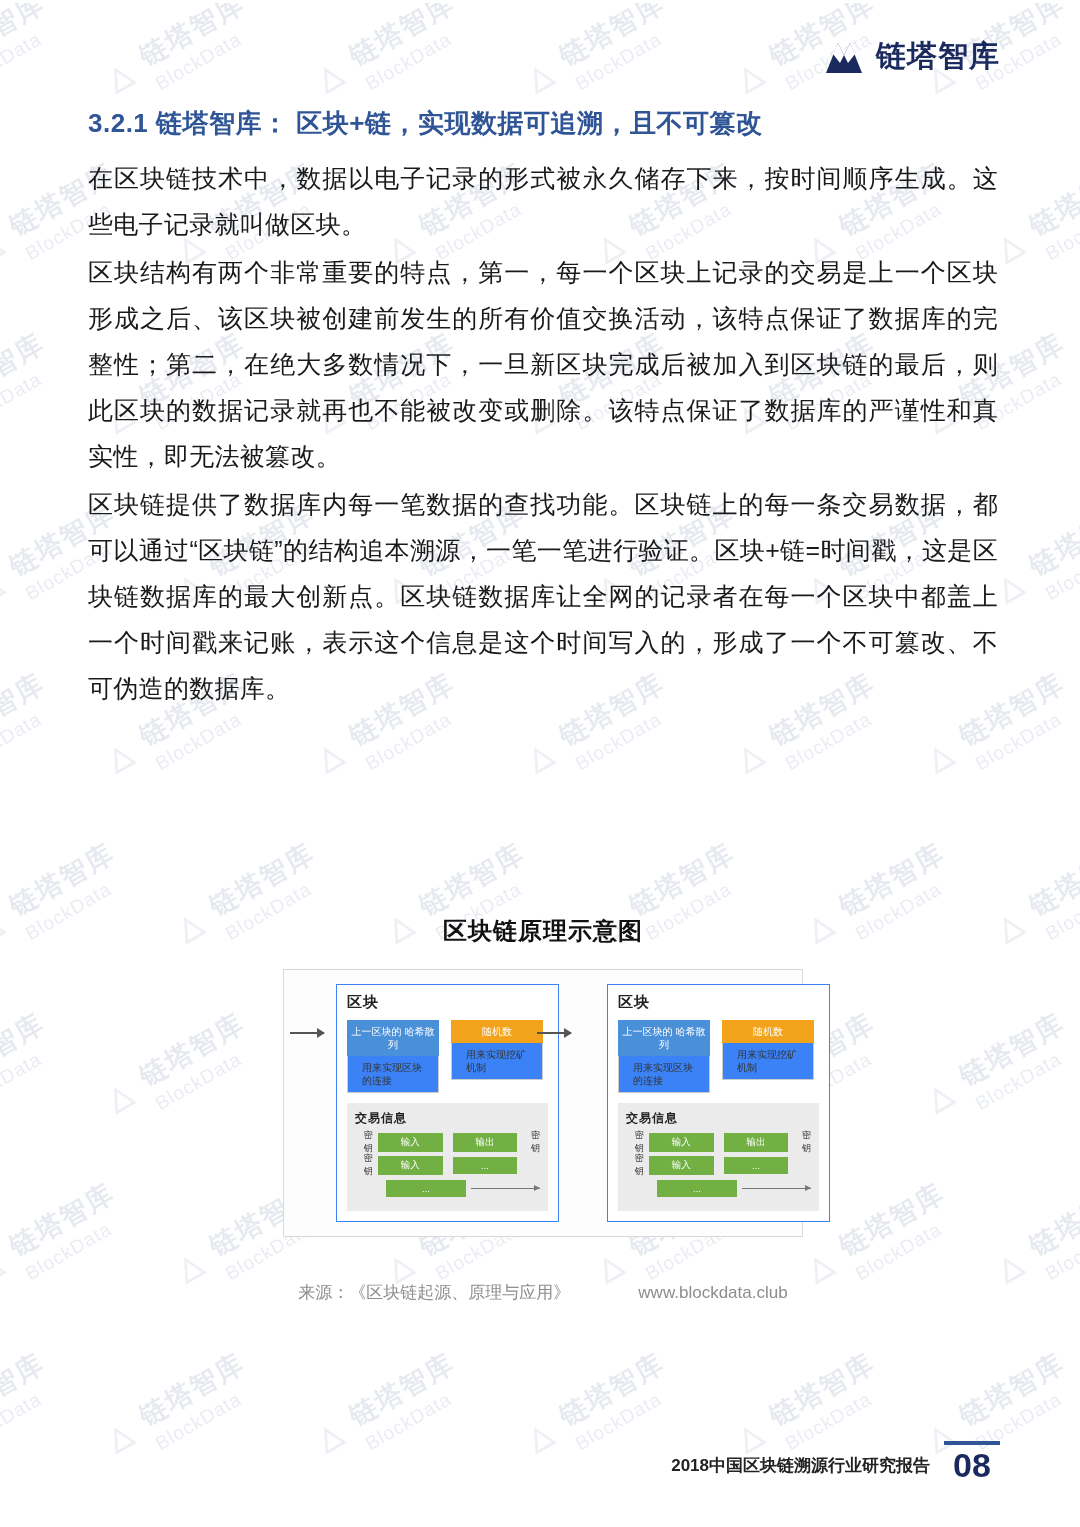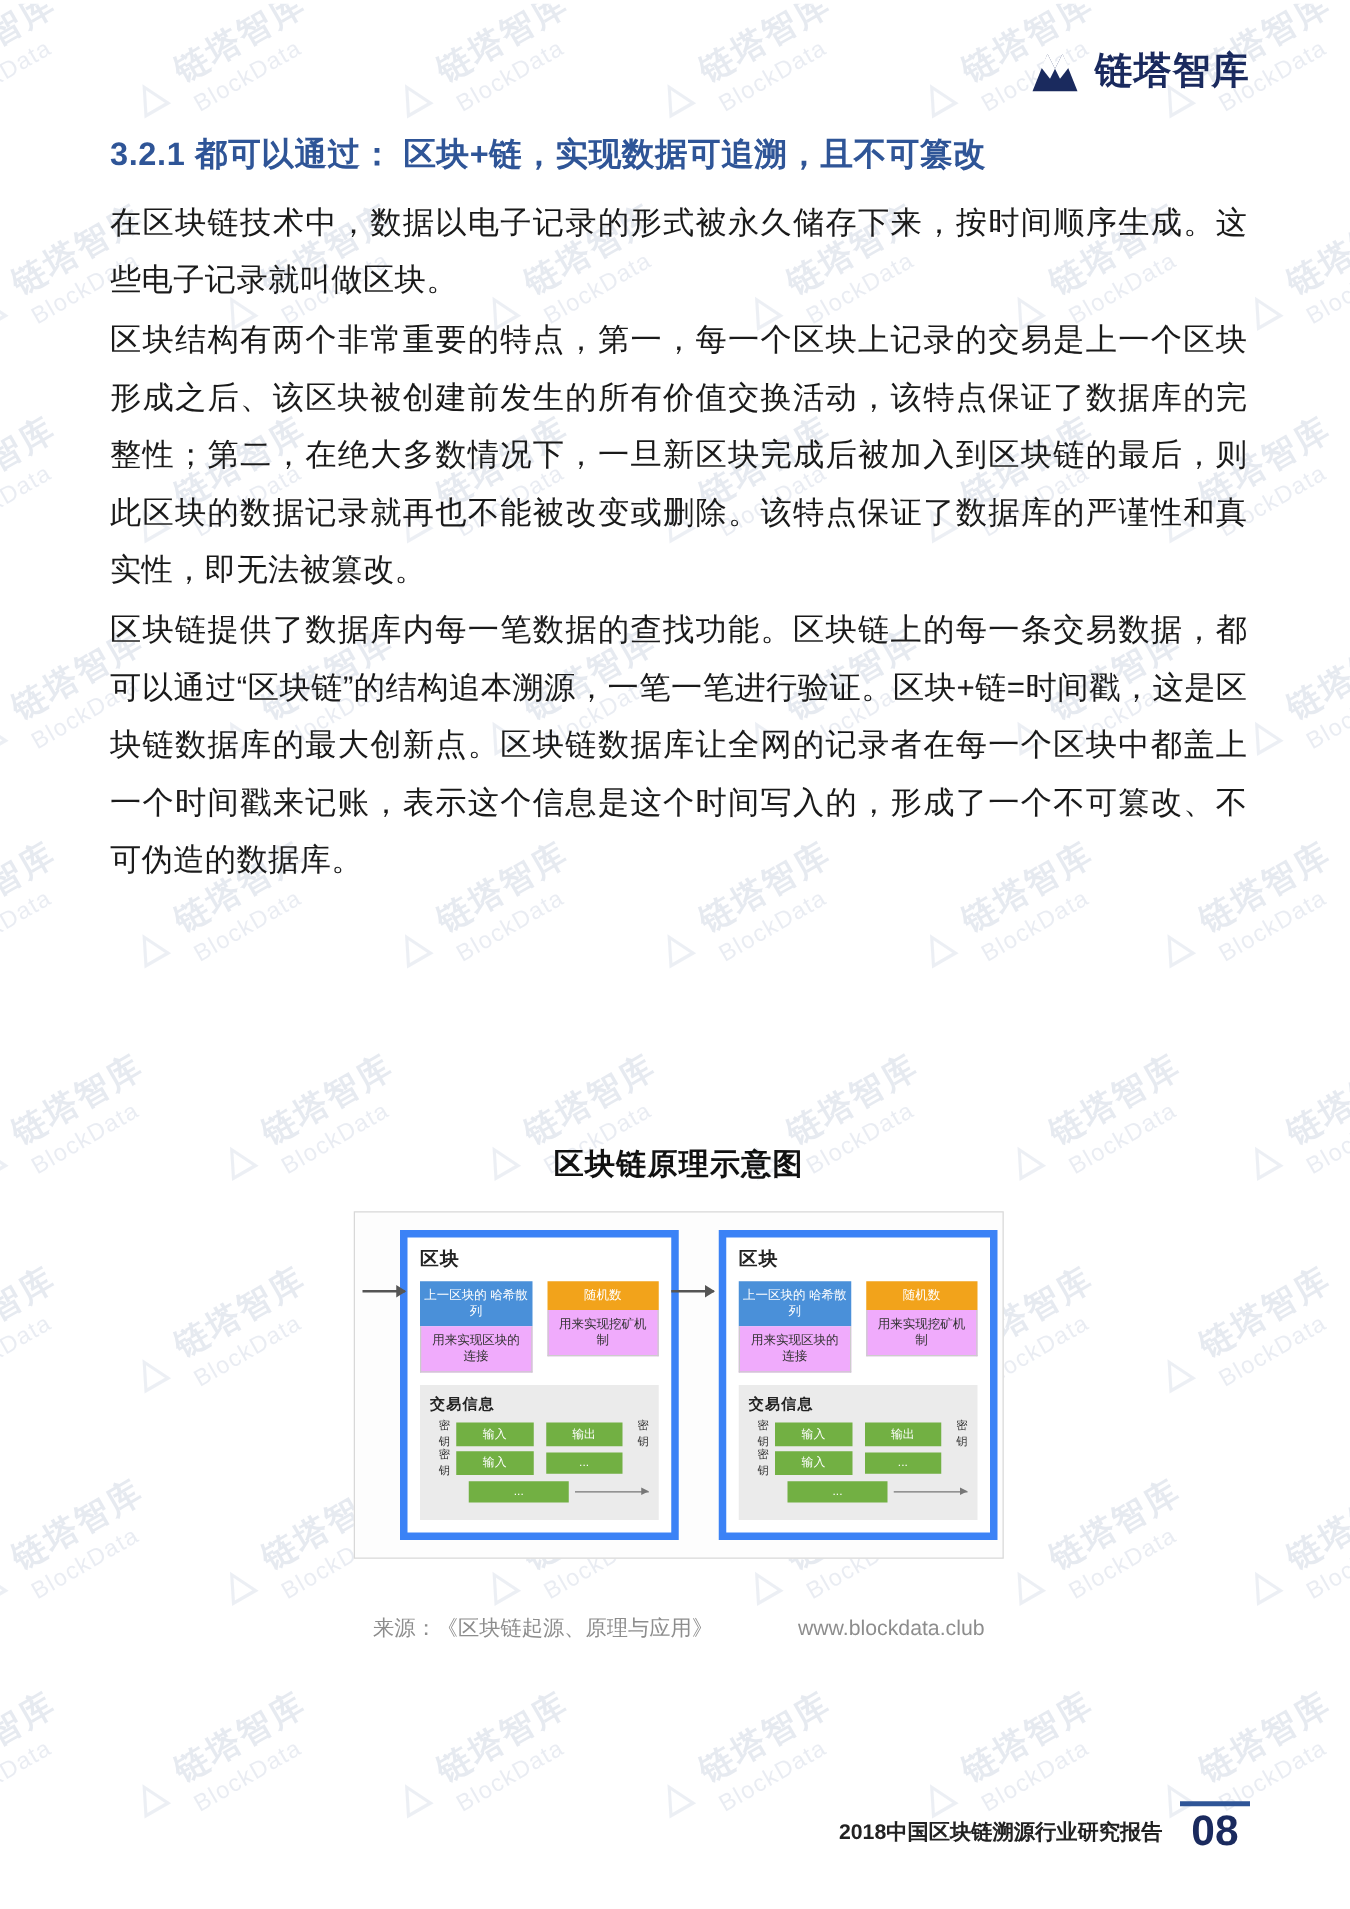--- a/index.html
+++ b/index.html
@@ -168,26 +168,26 @@
   }
   .arrow-mid::after {
     content: "";
     position: absolute;
     right: -1px; top: -4px;
     border-left: 8px solid #555;
     border-top: 5px solid transparent;
     border-bottom: 5px solid transparent;
   }
   .block {
-    border: 6px solid #3b82f6;
+    border: 1px solid #3b82f6;
     background: #fff;
     width: 223px;
     padding: 8px 10px 10px 10px;
     box-sizing: border-box;
-    margin-left: 24px;
+    margin-left: 40px;
   }
   .block:first-of-type { margin-left: 30px; }
   .block-title {
     font-size: 15px;
     font-weight: bold;
     color: #222;
     letter-spacing: 1px;
     margin-bottom: 8px;
   }
   .hdr-row {
@@ -201,25 +201,24 @@
     line-height: 13px;
     text-align: center;
     padding: 5px 2px;
     font-weight: normal;
   }
   .chip.blue { background: #4a90d9; }
   .chip.orange { background: #f2a31b; }
   .chip-sub {
     border: 1px solid #ccc;
     border-top: none;
-    background: #f0abfc;
+    background: #3b82f6;
     font-size: 10px;
     line-height: 13px;
-    text-align: center;
-    padding: 5px 4px;
+    padding: 5px 14px;
     color: #333;
   }
   .tx-panel {
     margin-top: 10px;
     background: #ebebeb;
     padding: 7px 8px 9px 8px;
   }
   .tx-title {
     font-size: 12px;
     font-weight: bold;
@@ -582,21 +581,21 @@
   <div class="logo-area">
     <svg class="logo-mark" viewBox="0 0 44 40">
       <path d="M4 36 L16 6 L22 18 L28 6 L40 36 Z" fill="#1a2a5e"></path>
       <path d="M16 6 L22 18 L18 26 L11 17 Z" fill="#ffffff"></path>
       <path d="M28 6 L33 17 L26 26 L22 18 Z" fill="#ffffff"></path>
     </svg>
     <span class="logo-text">链塔智库</span>
   </div>
 
   <div class="content">
-    <h2 class="section-title">3.2.1 都可以通过： 区块+链，实现数据可追溯，且不可篡改</h2>
+    <h2 class="section-title">3.2.1 链塔智库： 区块+链，实现数据可追溯，且不可篡改</h2>
     <p class="para">在区块链技术中，数据以电子记录的形式被永久储存下来，按时间顺序生成。这些电子记录就叫做区块。</p>
     <p class="para">区块结构有两个非常重要的特点，第一，每一个区块上记录的交易是上一个区块形成之后、该区块被创建前发生的所有价值交换活动，该特点保证了数据库的完整性；第二，在绝大多数情况下，一旦新区块完成后被加入到区块链的最后，则此区块的数据记录就再也不能被改变或删除。该特点保证了数据库的严谨性和真实性，即无法被篡改。</p>
     <p class="para">区块链提供了数据库内每一笔数据的查找功能。区块链上的每一条交易数据，都可以通过“区块链”的结构追本溯源，一笔一笔进行验证。区块+链=时间戳，这是区块链数据库的最大创新点。区块链数据库让全网的记录者在每一个区块中都盖上一个时间戳来记账，表示这个信息是这个时间写入的，形成了一个不可篡改、不可伪造的数据库。</p>
   </div>
 
   <div class="figure">
     <div class="fig-title">区块链原理示意图</div>
 
     <div class="fig-box">
       <div class="arrow-in"></div>

